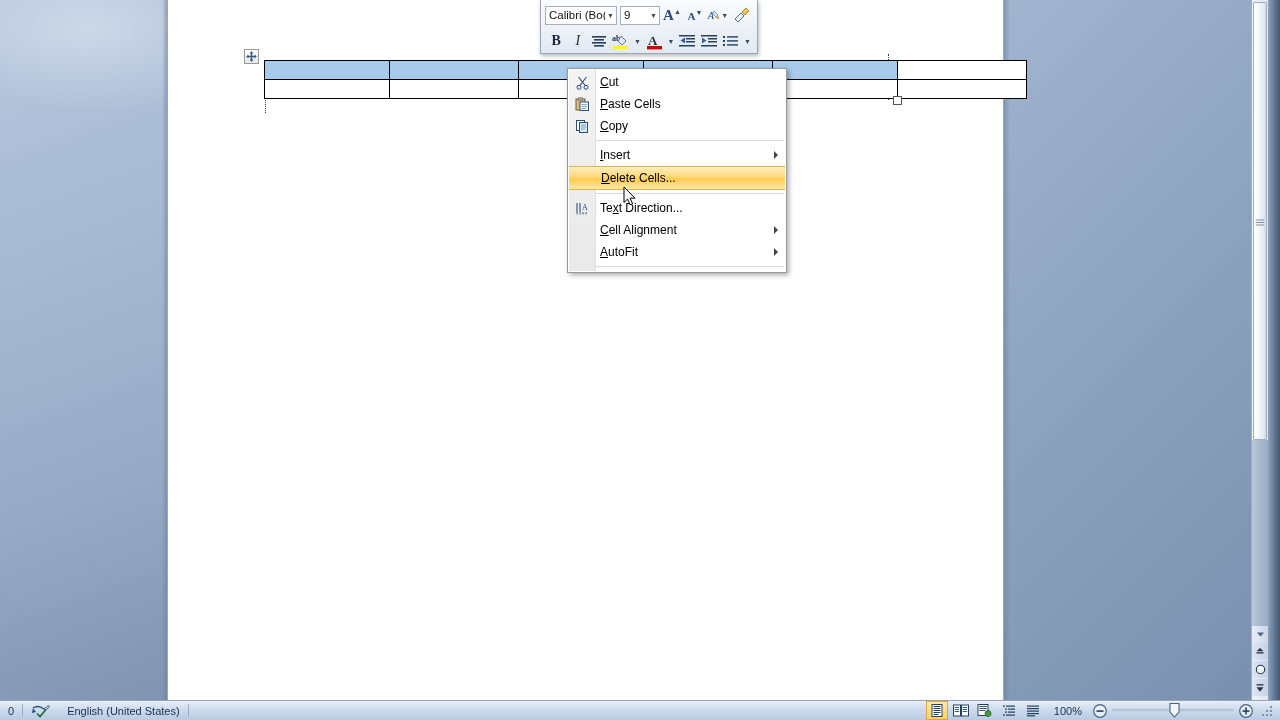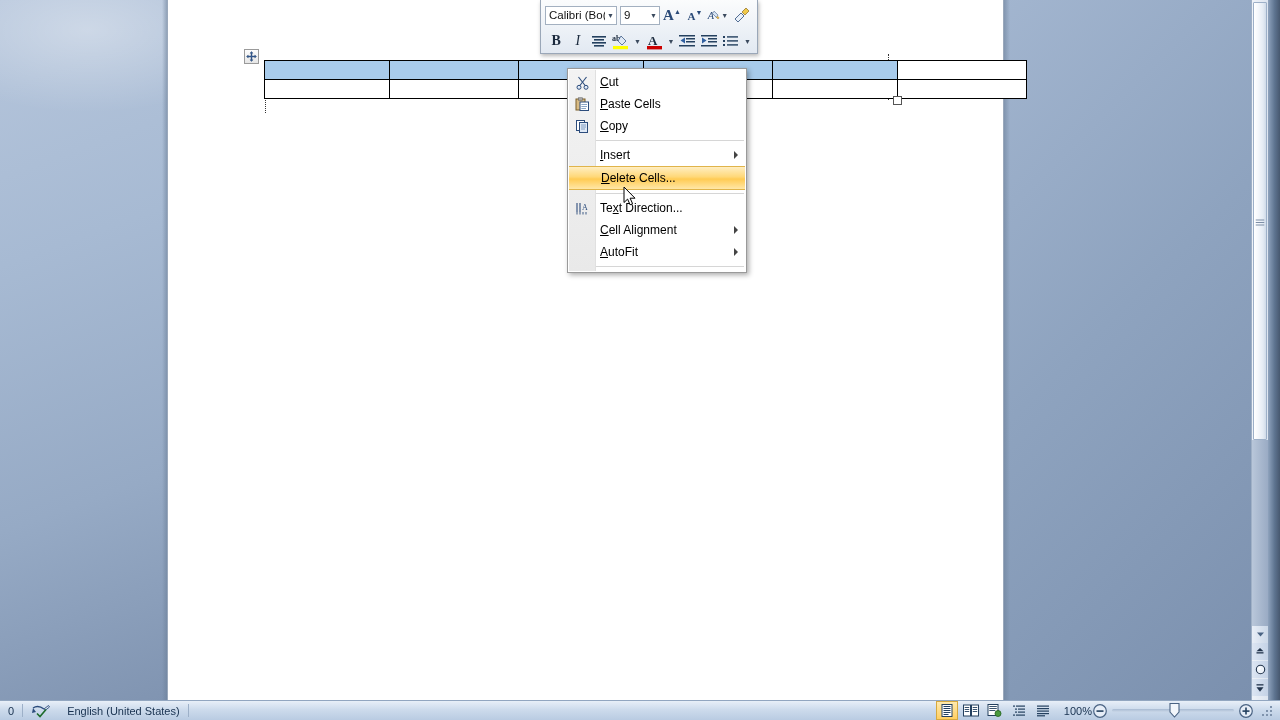--- a/index.html
+++ b/index.html
@@ -115,21 +115,21 @@
     margin-left: 1px; color: #1b2a3d;
   }
   .mt-btn.small { width: 11px; }
   .grow-a { font-family: "Liberation Serif", serif; font-weight: bold; font-size: 15px; color:#2a4a78;}
   .grow-b { font-family: "Liberation Serif", serif; font-weight: bold; font-size: 11px; color:#2a4a78;}
   .sup { font-size: 7px; vertical-align: super; }
   .bld { font-family: "Liberation Serif", serif; font-weight: bold; font-size: 14px; }
   .ital { font-family: "Liberation Serif", serif; font-style: italic; font-size: 14px; }
   
   .ctx-menu {
-    position: absolute; left: 567px; top: 68px; width: 180px;
+    position: absolute; left: 567px; top: 68px; width: 220px;
     background: #ffffff;
     border: 1px solid #9a9a9a;
     box-shadow: 2px 2px 5px rgba(0,0,0,.33);
     padding: 2px 0 2px 0;
     box-sizing: border-box;
   }
   .ctx-gutter {
     position: absolute; left: 1px; top: 1px; width: 26px; bottom: 1px;
     background: linear-gradient(180deg,#f3f3f3,#e9e9e9);
     border-right: 1px solid #e0e0e0;
@@ -216,21 +216,21 @@
   .view-btns { display: flex; align-items: center; gap: 2px; margin-right: 10px; }
   .vbtn {
     width: 20px; height: 17px;
     display:flex; align-items:center; justify-content:center;
     border: 1px solid transparent;
   }
   .vbtn.active {
     background: linear-gradient(180deg,#ffe9ae,#ffcf62);
     border: 1px solid #d7a93e;
   }
-  .zoom-pct { font-size: 11px; color:#18314f; }
+  .zoom-pct { margin-right: 10px; font-size: 11px; color:#18314f; }
   .zoom-slider { display:flex; align-items:center; gap:0; }
   .zs-line { width: 122px; height: 3px; background: linear-gradient(180deg,#a8bad2,#c9d7e8); border-radius:2px; margin: 0 4px; position:relative;}
   .zs-handle {
     position:absolute; left: 57px; top:-6px;
     width: 11px; height: 15px;
   }
   .zs-circle { width: 16px; height: 16px; }
   .grip-corner{ width: 14px; height: 14px; margin-left: 6px; }
 </style>
 </head>

